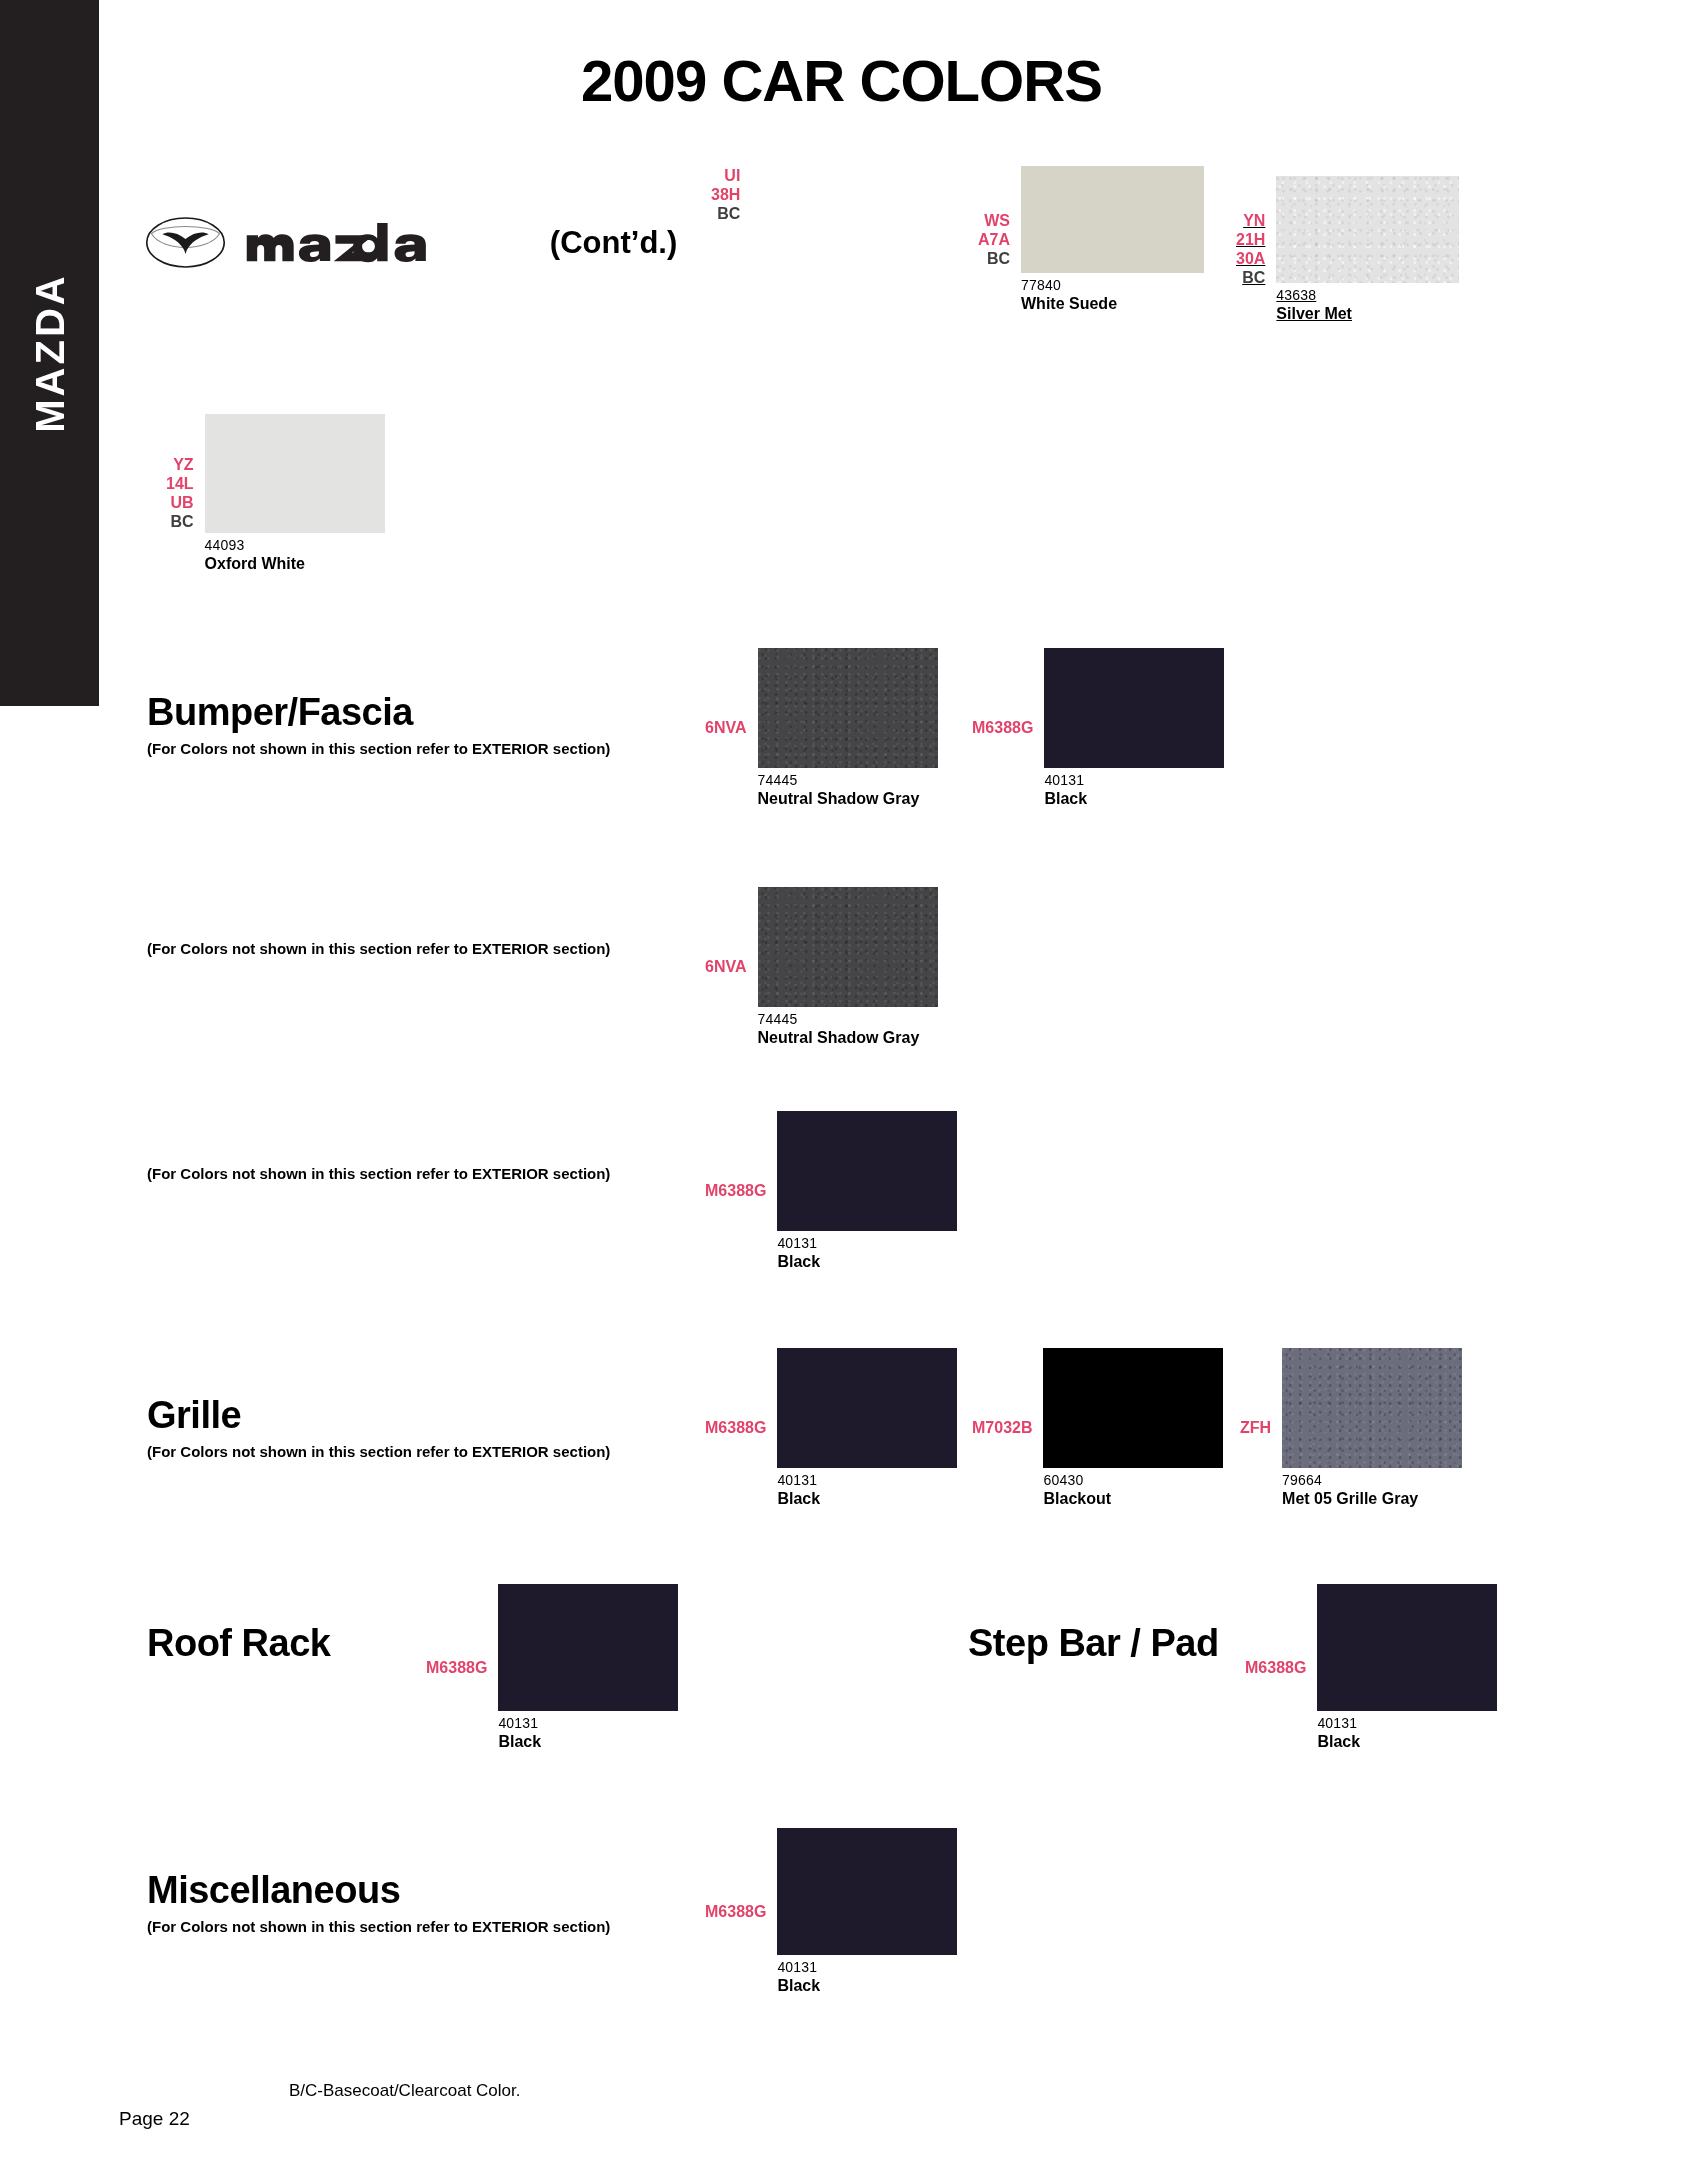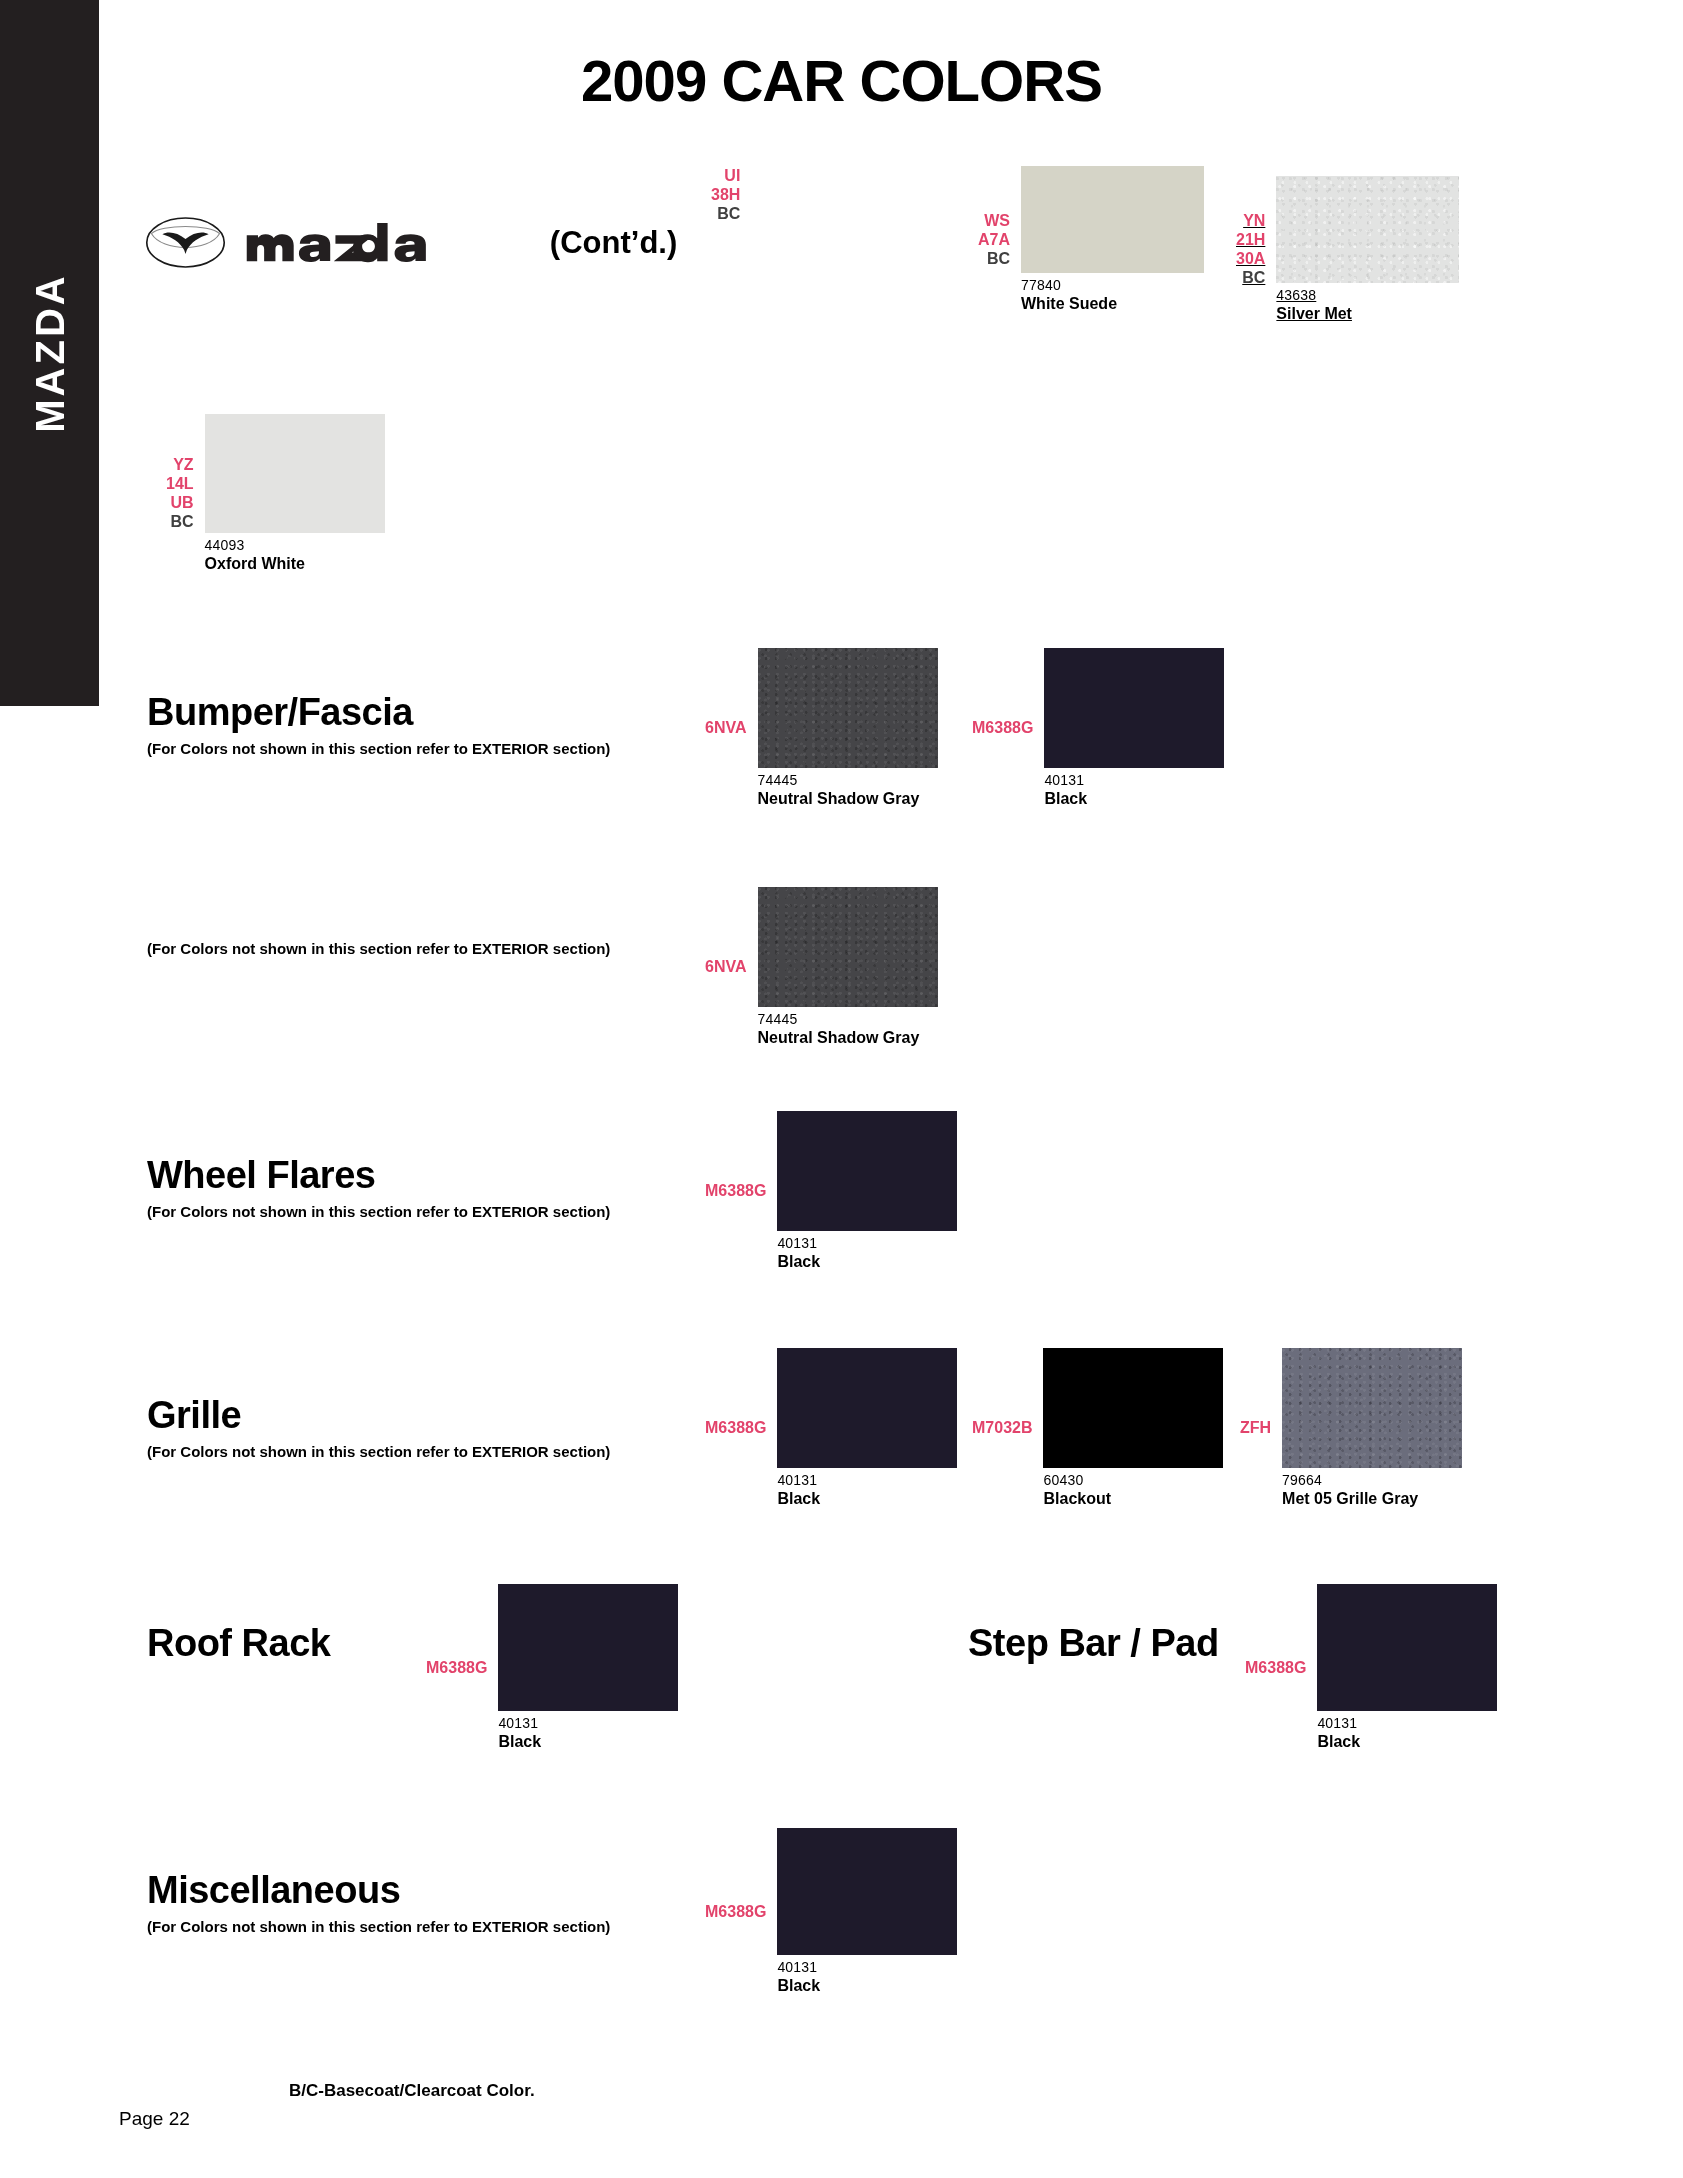--- a/index.html
+++ b/index.html
@@ -170,21 +170,20 @@
     font-family: "Liberation Sans", sans-serif;
     font-size: 19px;
   }
   .footer-notes {
     position: absolute;
     left: 289px;
     top: 2078px;
     font-family: "Liberation Sans", sans-serif;
     font-size: 17px;
     line-height: 1.5;
-    font-weight: bold;
   }
 </style>
 </head>
 <body>
 
 <div class="brand-tab">
   <div class="brand-tab-label">MAZDA</div>
 </div>
 
 <div class="page-title">2009 CAR COLORS</div>
@@ -310,21 +309,20 @@
   <div class="swatch-wrap">
     <div class="swatch speckle-dark" style="width:180px; height:120px; background:#454548;"></div>
     <div class="swatch-caption">
       <span class="swatch-num">74445</span>
       <span class="swatch-name">Neutral Shadow Gray</span>
     </div>
   </div>
 </div>
 
 <div class="section-head" style="left:147px; top:1156px;">
-  <div class="section-title">Wheel Flares</div>
   <div class="section-note">(For Colors not shown in this section refer to EXTERIOR section)</div>
 </div>
 <div class="cell" style="left:705px; top:1111px;">
   <div class="code-stack">
     <div class="code-red">M6388G</div>
   </div>
   <div class="swatch-wrap">
     <div class="swatch" style="width:180px; height:120px; background:#1e1a2b;"></div>
     <div class="swatch-caption">
       <span class="swatch-num">40131</span>

